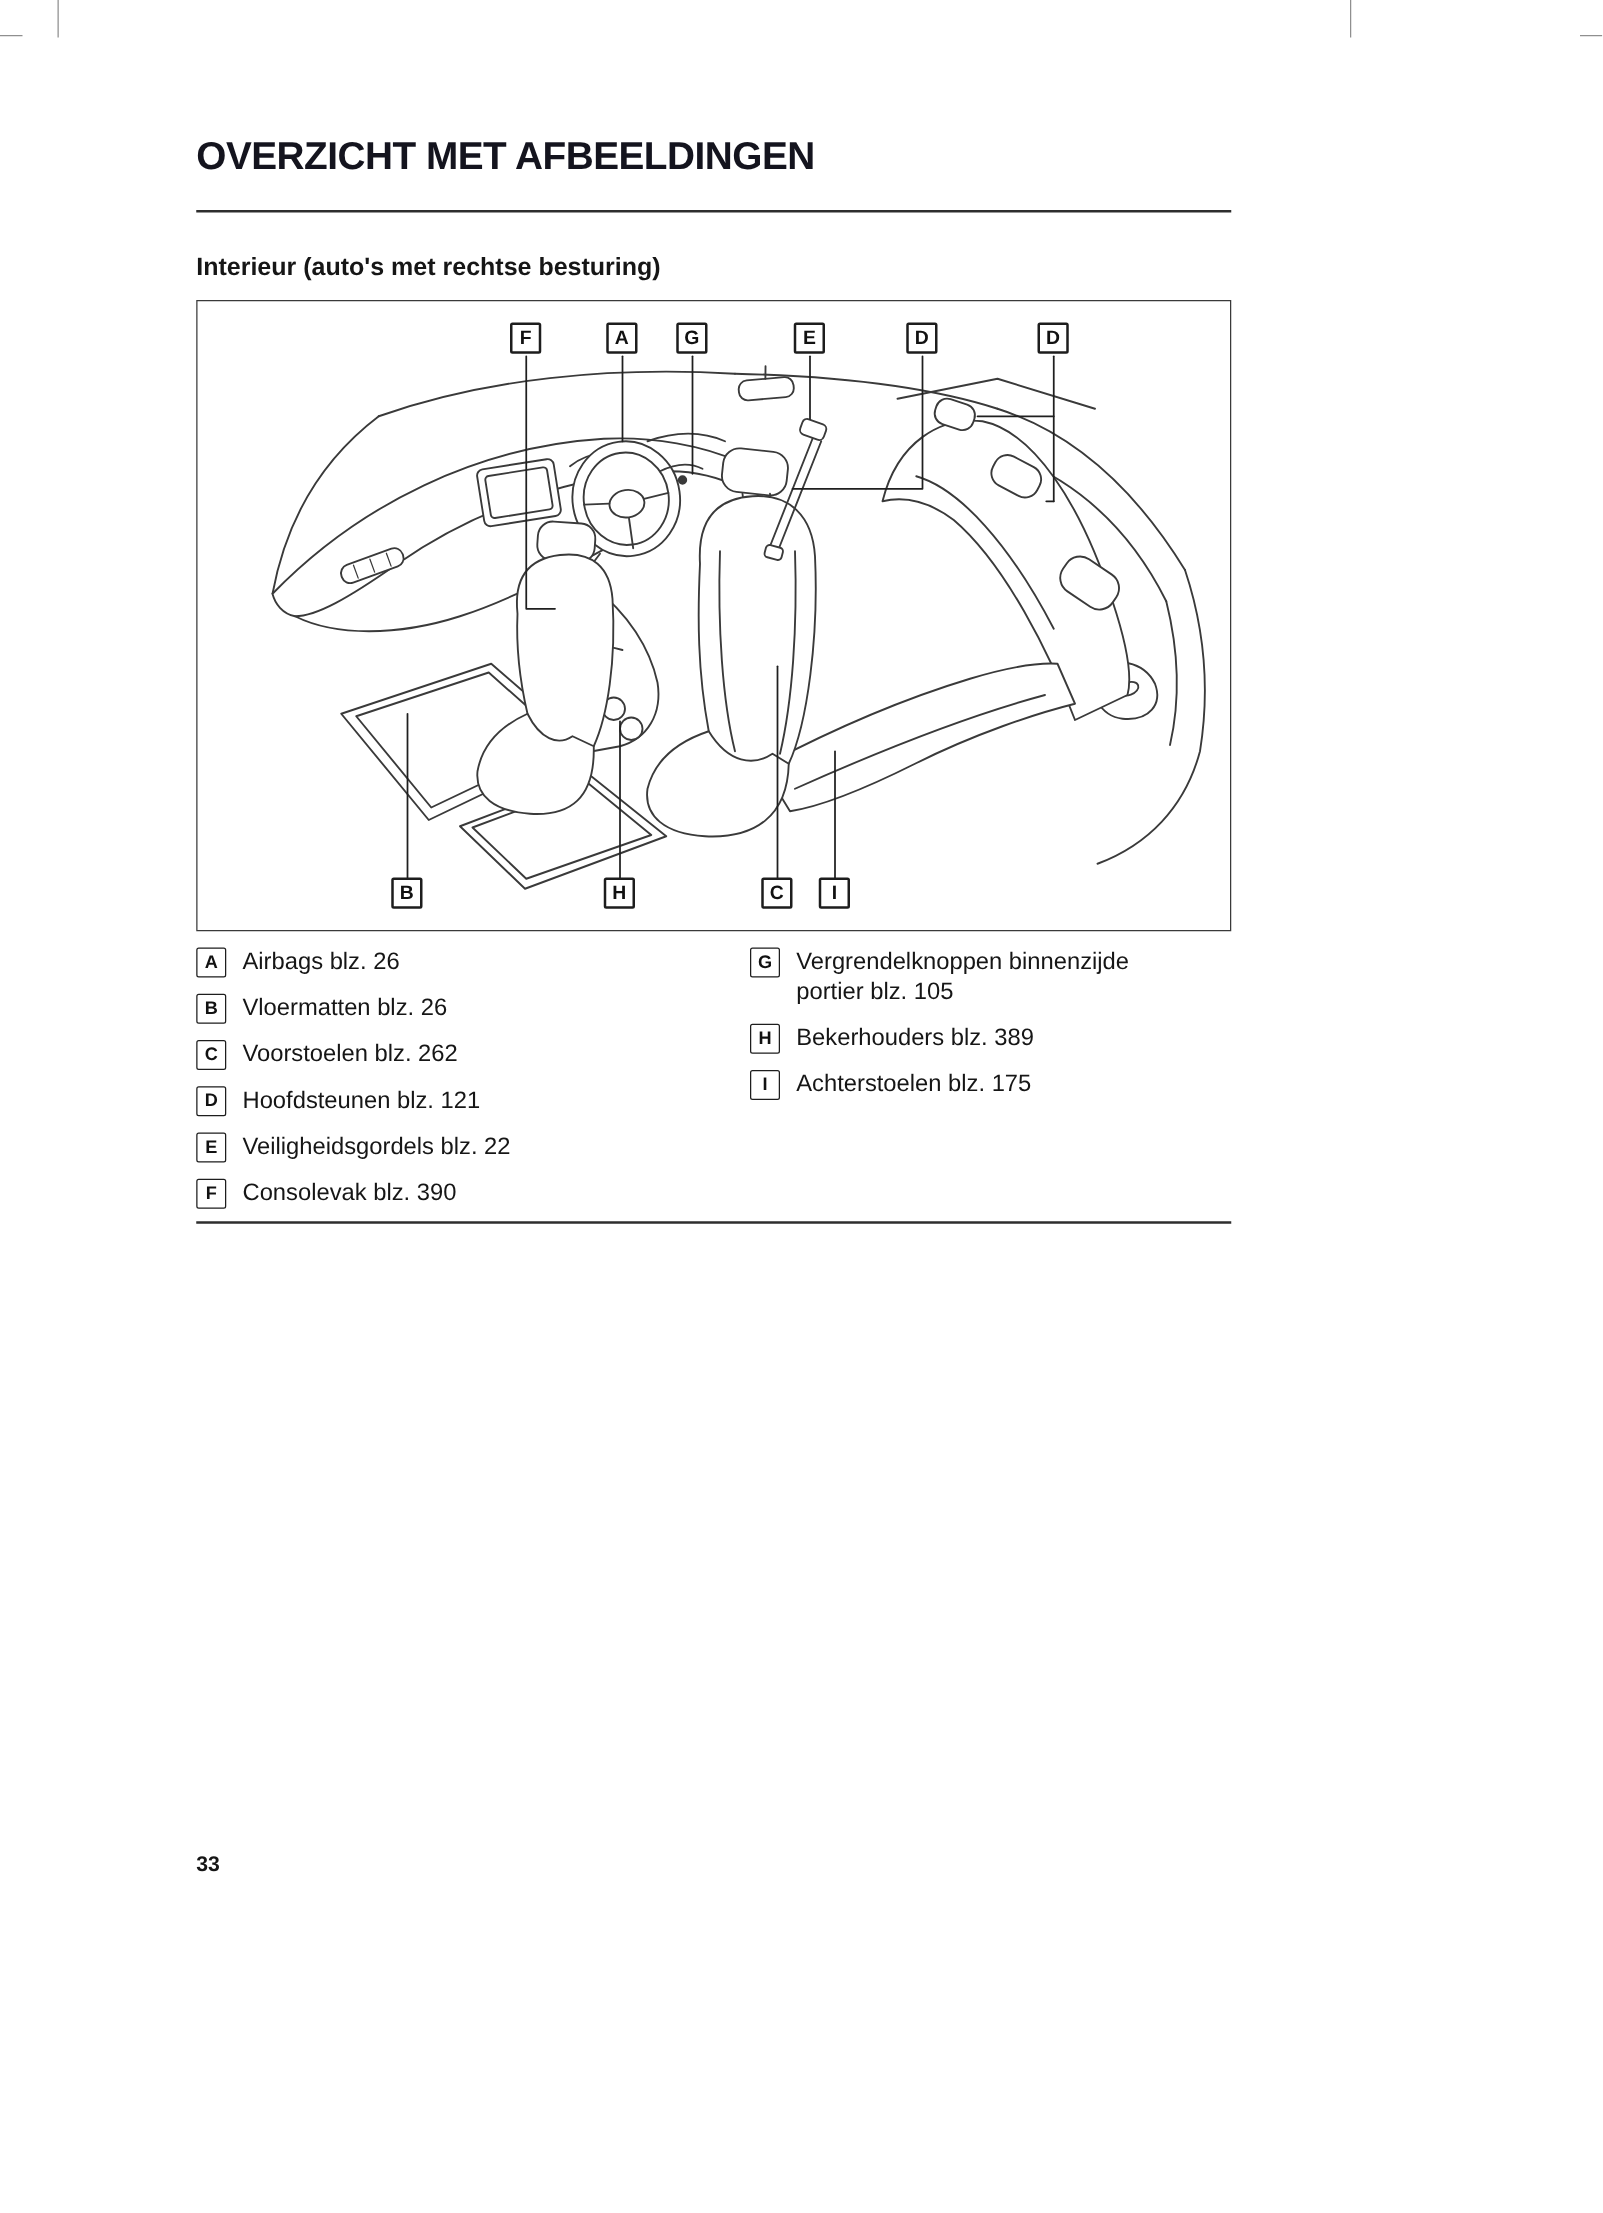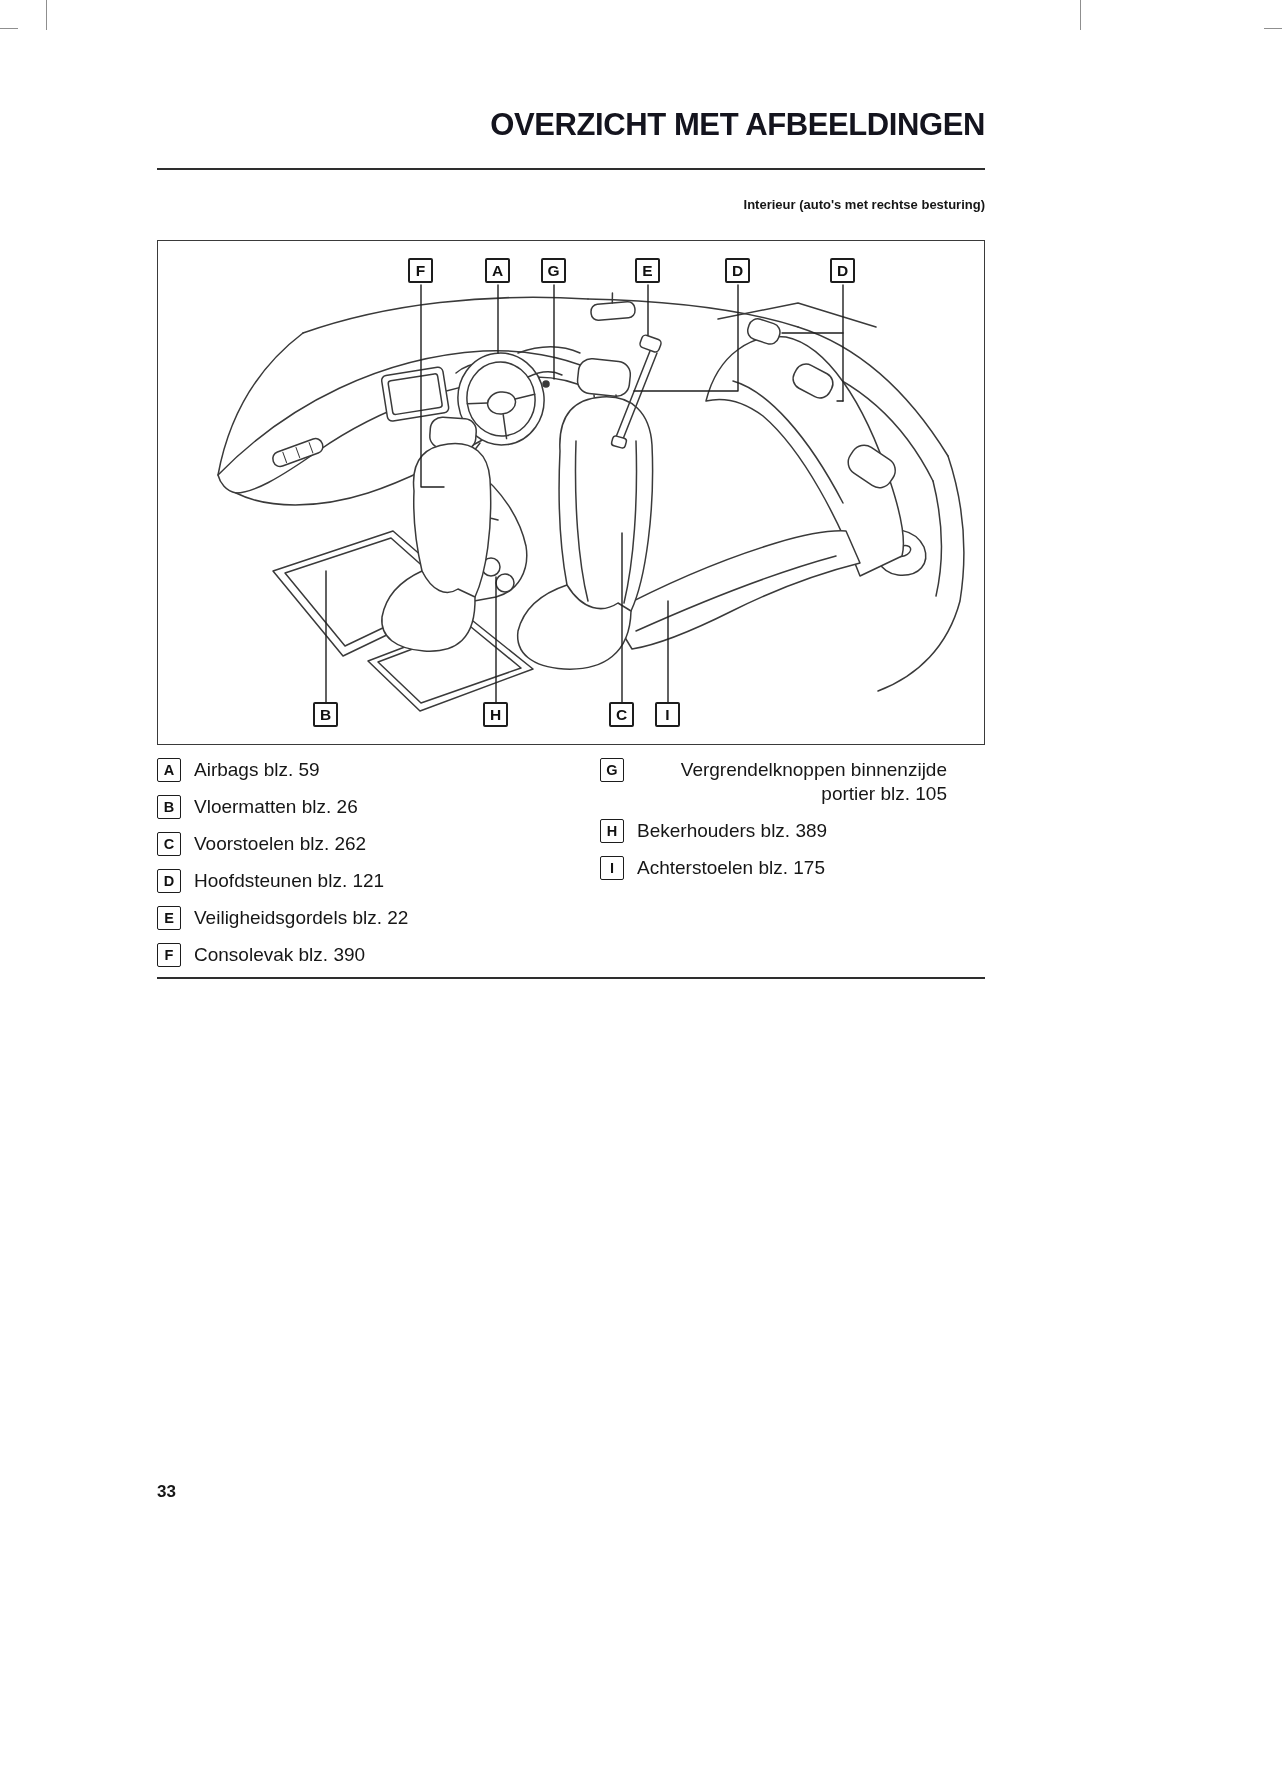--- a/index.html
+++ b/index.html
@@ -3,35 +3,34 @@
 <meta charset="utf-8">
 <style>
   html,body{margin:0;padding:0;background:#fff;}
   .page{
     position:relative;
     width:1282px;height:1770px;
     background:#fff;
     font-family:"Liberation Sans", sans-serif;
     color:#1a1a1a;
     overflow:hidden;
-    text-align:right;
   }
   .crop-v{position:absolute;top:0;width:1px;height:30px;background:#8f8f8f;}
   .crop-h{position:absolute;top:28px;height:1px;width:18px;background:#8f8f8f;}
 
   .doc-title{
     position:absolute;left:157px;top:86px;width:828px;
     font-size:31px;font-weight:bold;letter-spacing:-0.4px;color:#14141e;
   }
   .rule{position:absolute;left:157px;width:828px;height:2px;background:#2e2e2e;}
   .rule-top{top:168px;}
   .rule-bottom{top:977px;}
   .doc-subtitle{
     position:absolute;left:157px;top:186px;width:828px;
-    font-size:13px;font-weight:bold;color:#161616;
+    font-size:20px;font-weight:bold;color:#161616;
   }
 
   .figure-frame{
     position:absolute;left:157px;top:240px;
     width:826px;height:503px;
     border:1px solid #3a3a3a;background:#fff;
   }
   .figure-frame svg{display:block;}
 
   .callout{
@@ -223,21 +222,21 @@
     <div class="callout" style="left:672px;top:17px;">D</div>
     <div class="callout" style="left:155px;top:461px;">B</div>
     <div class="callout" style="left:325px;top:461px;">H</div>
     <div class="callout" style="left:451px;top:461px;">C</div>
     <div class="callout" style="left:497px;top:461px;">I</div>
   </div>
 
   <div class="legend-col legend-col-left">
     <div class="legend-row">
       <div class="legend-key">A</div>
-      <div class="legend-text">Airbags blz. 59</div>
+      <div class="legend-text">Airbags blz. 26</div>
     </div>
     <div class="legend-row">
       <div class="legend-key">B</div>
       <div class="legend-text">Vloermatten blz. 26</div>
     </div>
     <div class="legend-row">
       <div class="legend-key">C</div>
       <div class="legend-text">Voorstoelen blz. 262</div>
     </div>
     <div class="legend-row">

